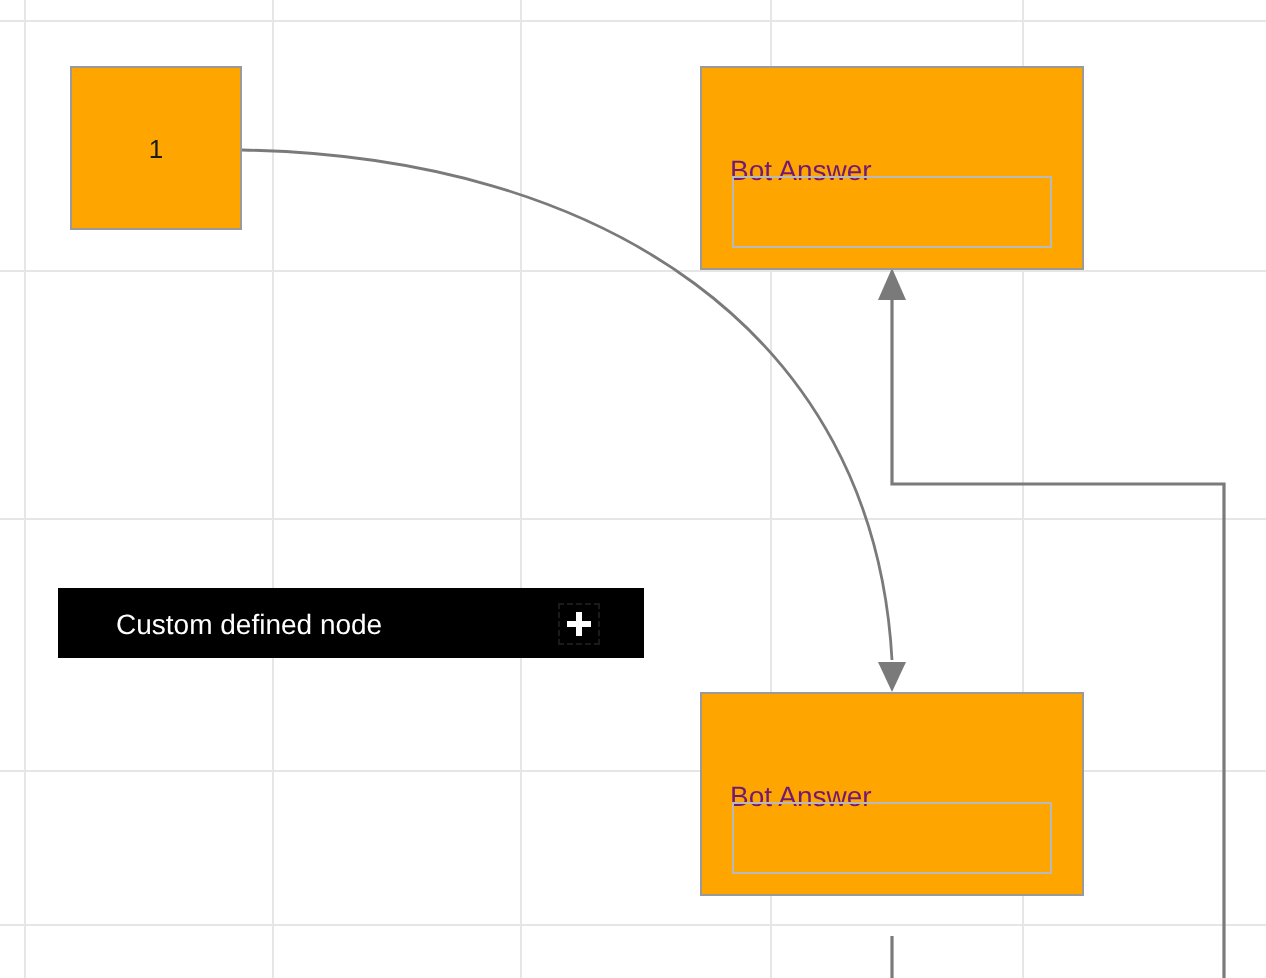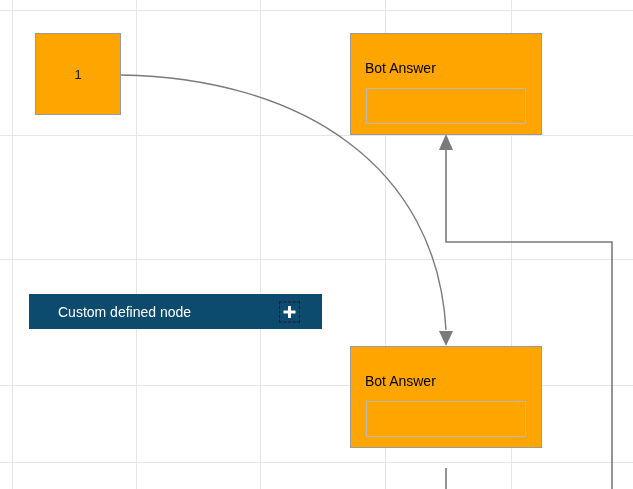--- a/index.html
+++ b/index.html
@@ -72,44 +72,44 @@
     width: 192px;
     height: 102px;
     padding: 0;
   }
   .node-bot.top { top: 33px; }
   .node-bot.bottom { top: 346px; }
 
   .node-bot-title {
     position: absolute;
     left: 14px;
-    top: 27px;
+    top: 44px;
     font-size: 14px;
-    color: #000000;
+    color: #701a75;
     line-height: 1;
   }
   .node-bot-field {
     position: absolute;
     left: 15px;
     top: 54px;
     width: 160px;
     height: 36px;
     border: 1px solid #b9b9b9;
     box-sizing: border-box;
     background: transparent;
   }
 
   
   .palette-item {
     position: absolute;
     left: 29px;
     top: 294px;
     width: 293px;
     height: 35px;
-    background: #0c4a6e;
+    background: #000000;
     display: flex;
     align-items: center;
     box-sizing: border-box;
   }
   .palette-label {
     color: #ffffff;
     font-size: 14px;
     margin-left: 29px;
     line-height: 1;
     white-space: nowrap;

